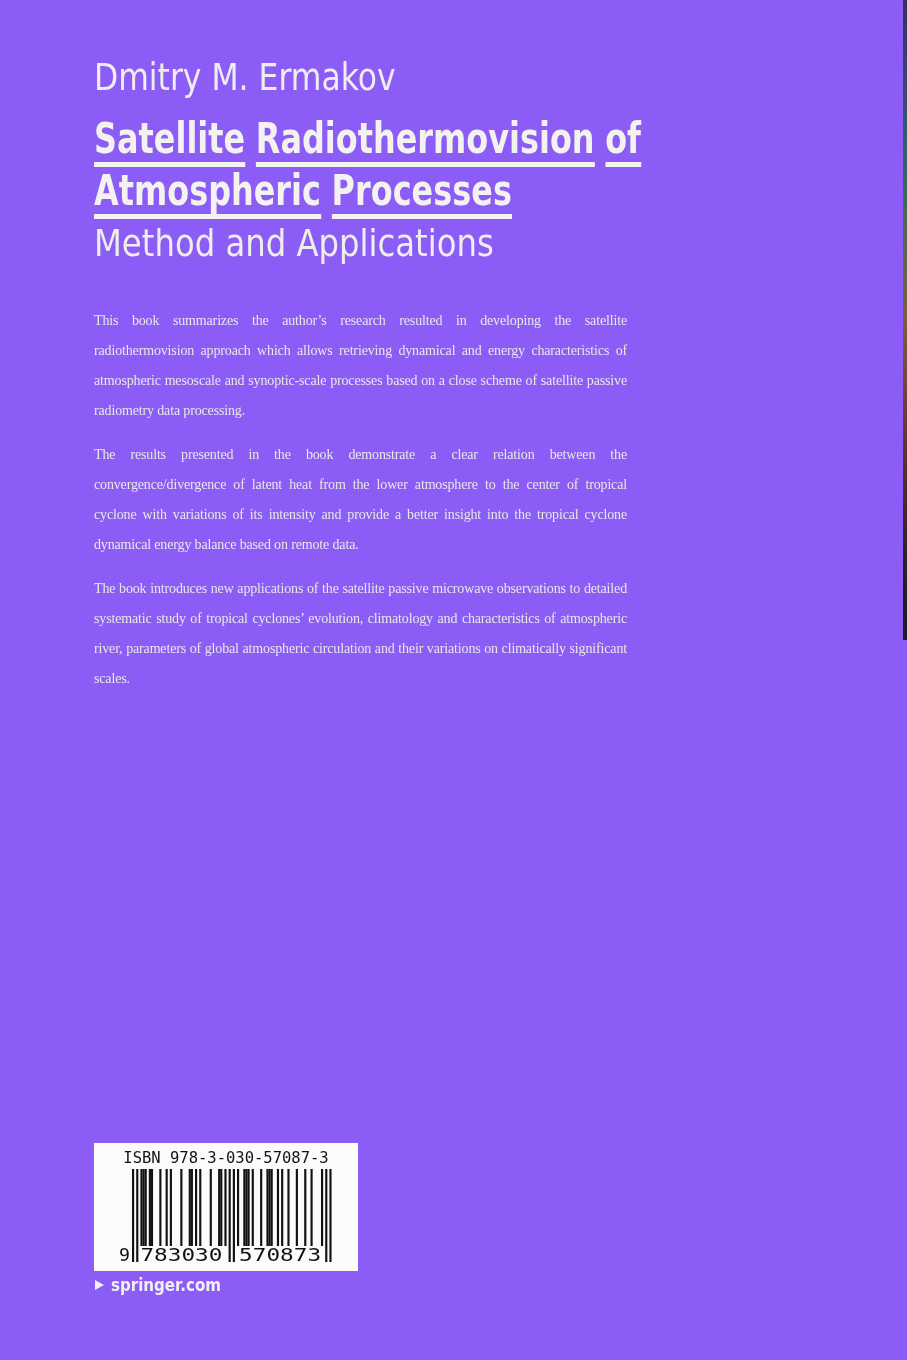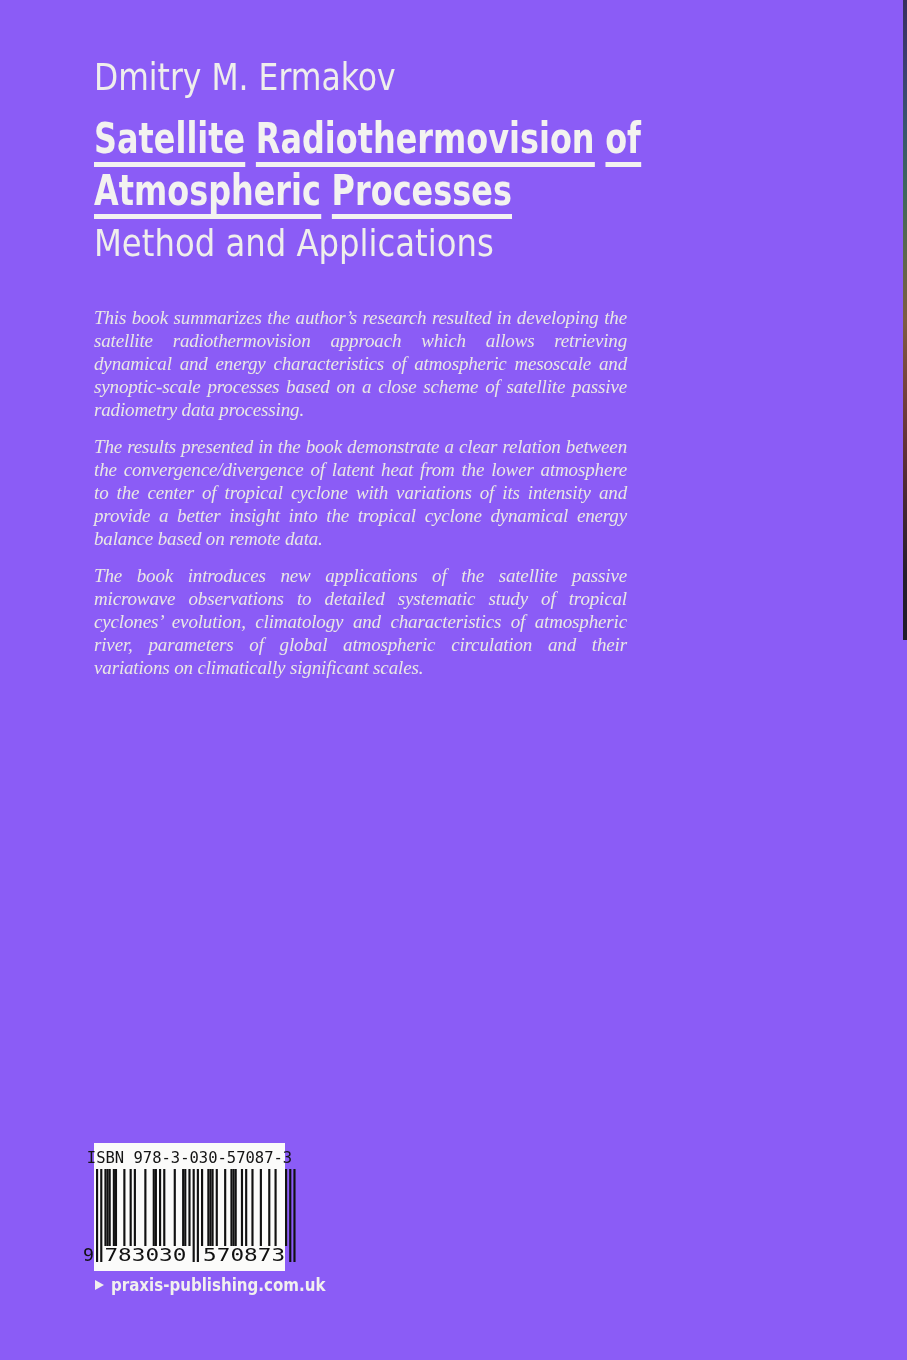--- a/index.html
+++ b/index.html
@@ -20,25 +20,25 @@
     display:inline-block;line-height:1.08;padding-bottom:1px;
     border-bottom:5px solid #f3f2f0;margin-right:14px;
   }
   .subtitle{
     position:absolute;left:94px;top:221px;font-size:38px;color:#efeeec;
     transform:scaleX(.85);transform-origin:left top;white-space:nowrap;
   }
   .blurb{
     position:absolute;left:94px;top:306px;width:533px;color:#e9e8e5;
     font-family:"Liberation Serif","DejaVu Serif",serif;
-    font-size:19px;line-height:23px;text-align:justify;letter-spacing:-0.15px;font-style:italic;
+    font-size:14px;line-height:30px;text-align:justify;letter-spacing:-0.15px;
   }
   .blurb p{margin:0 0 14px 0;}
   .barcode-box{
-    position:absolute;left:94px;top:1143px;width:191px;height:128px;
+    position:absolute;left:94px;top:1143px;width:264px;height:128px;
     background:#fbfbfa;display:flex;flex-direction:column;align-items:center;
   }
   .isbn{
     font-family:"DejaVu Sans Mono","Liberation Mono",monospace;
     font-size:15.5px;color:#141414;margin-top:6px;white-space:nowrap;
   }
   .bars{margin-top:2px;line-height:0;}
   .footer{position:absolute;left:95px;top:1275px;color:#f1f0ee;}
   .flink{display:flex;align-items:center;height:19px;}
   .tri{
@@ -122,19 +122,19 @@
             <text x="1.0" y="92" textLength="11" lengthAdjust="spacingAndGlyphs">9</text>
             <text x="22.4" y="92" textLength="82" lengthAdjust="spacingAndGlyphs">783030</text>
             <text x="121.1" y="92" textLength="82" lengthAdjust="spacingAndGlyphs">570873</text>
           </g>
         </svg></div>
   </div>
 
   <div class="footer">
     <div class="flink">
       <span class="tri"></span>
-      <span class="flabel">praxis-publishing.com.uk</span>
+      <span class="flabel">springer.com</span>
     </div>
   </div>
 
   <div class="edge-strip" style="background: linear-gradient(rgb(46, 42, 77), rgb(51, 58, 99), rgb(47, 85, 96), rgb(55, 104, 76), rgb(88, 104, 58), rgb(124, 92, 47), rgb(116, 64, 42), rgb(93, 43, 35), rgb(58, 31, 29), rgb(26, 22, 21), rgb(20, 20, 20));"></div>
 
 </div>
 
 </body></html>

